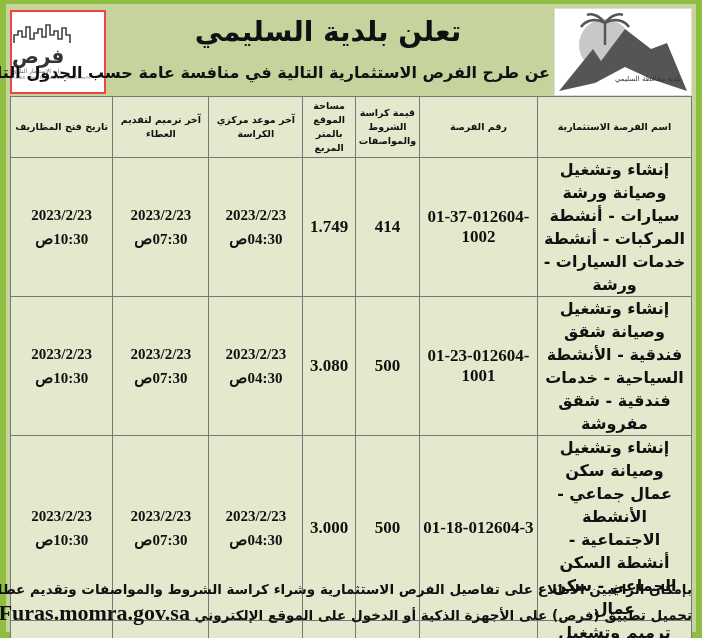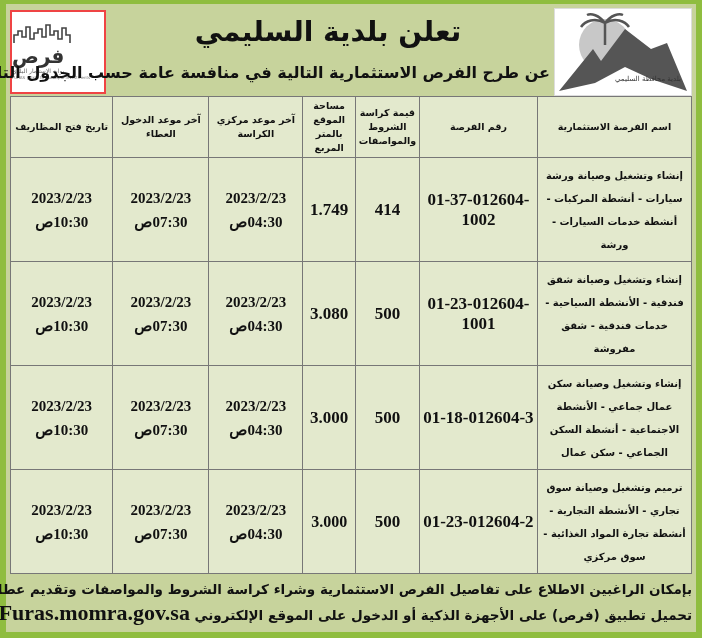--- a/index.html
+++ b/index.html
@@ -37,21 +37,21 @@
   }
   table.grid {
     position: absolute; left: 4px; top: 92px; width: 682px;
     border-collapse: collapse; direction: rtl; background: #e3e9cd;
   }
   table.grid th, table.grid td {
     border: 1.5px solid #777; text-align: center; vertical-align: middle; color: #111;
   }
   table.grid th { font-size: 9.5px; font-weight: bold; height: 58px; line-height: 14px; }
   table.grid td { height: 101px; }
-  td.name { font-size: 10px; font-weight: bold; line-height: 23px; padding: 0 4px; }
+  td.name { font-size: 16px; font-weight: bold; line-height: 23px; padding: 0 4px; }
   td.num { font-family: "Liberation Serif", serif; font-size: 17px; font-weight: bold; }
   td.small { font-family: "Liberation Serif", serif; font-size: 16px; font-weight: bold; }
   td.date { font-family: "Liberation Serif", serif; font-size: 15px; font-weight: bold; line-height: 24px; }
   .footer {
     position: absolute; left: 4px; right: 4px; top: 574px; text-align: center;
     direction: rtl; color: #111; font-weight: bold;
   }
   .footer .l1 { font-size: 13.5px; line-height: 22px; white-space: nowrap; }
   .footer .l2 { font-size: 13.5px; line-height: 26px; white-space: nowrap; }
   .footer .url { font-family: "Liberation Serif", serif; font-size: 22px; direction: ltr; unicode-bidi: embed; }
@@ -92,21 +92,21 @@
         <col style="width:91px">
         <col style="width:97px">
     </colgroup>
     <thead>
       <tr>
         <th>اسم الفرصة الاستثمارية</th>
         <th>رقم الفرصة</th>
         <th>قيمة كراسة الشروط والمواصفات</th>
         <th>مساحة الموقع بالمتر المربع</th>
         <th>آخر موعد مركزي الكراسة</th>
-        <th>آخر موعد الدخول العطاء</th>
+        <th>آخر ترميم لتقديم العطاء</th>
         <th>تاريخ فتح المظاريف</th>
       </tr>
     </thead>
     <tbody>
       <tr>
         <td class="name">إنشاء وتشغيل وصيانة ورشة سيارات - أنشطة المركبات - أنشطة خدمات السيارات - ورشة</td>
         <td class="num">01-37-012604-1002</td>
         <td class="num">414</td>
         <td class="num">1.749</td>
         <td class="date">

